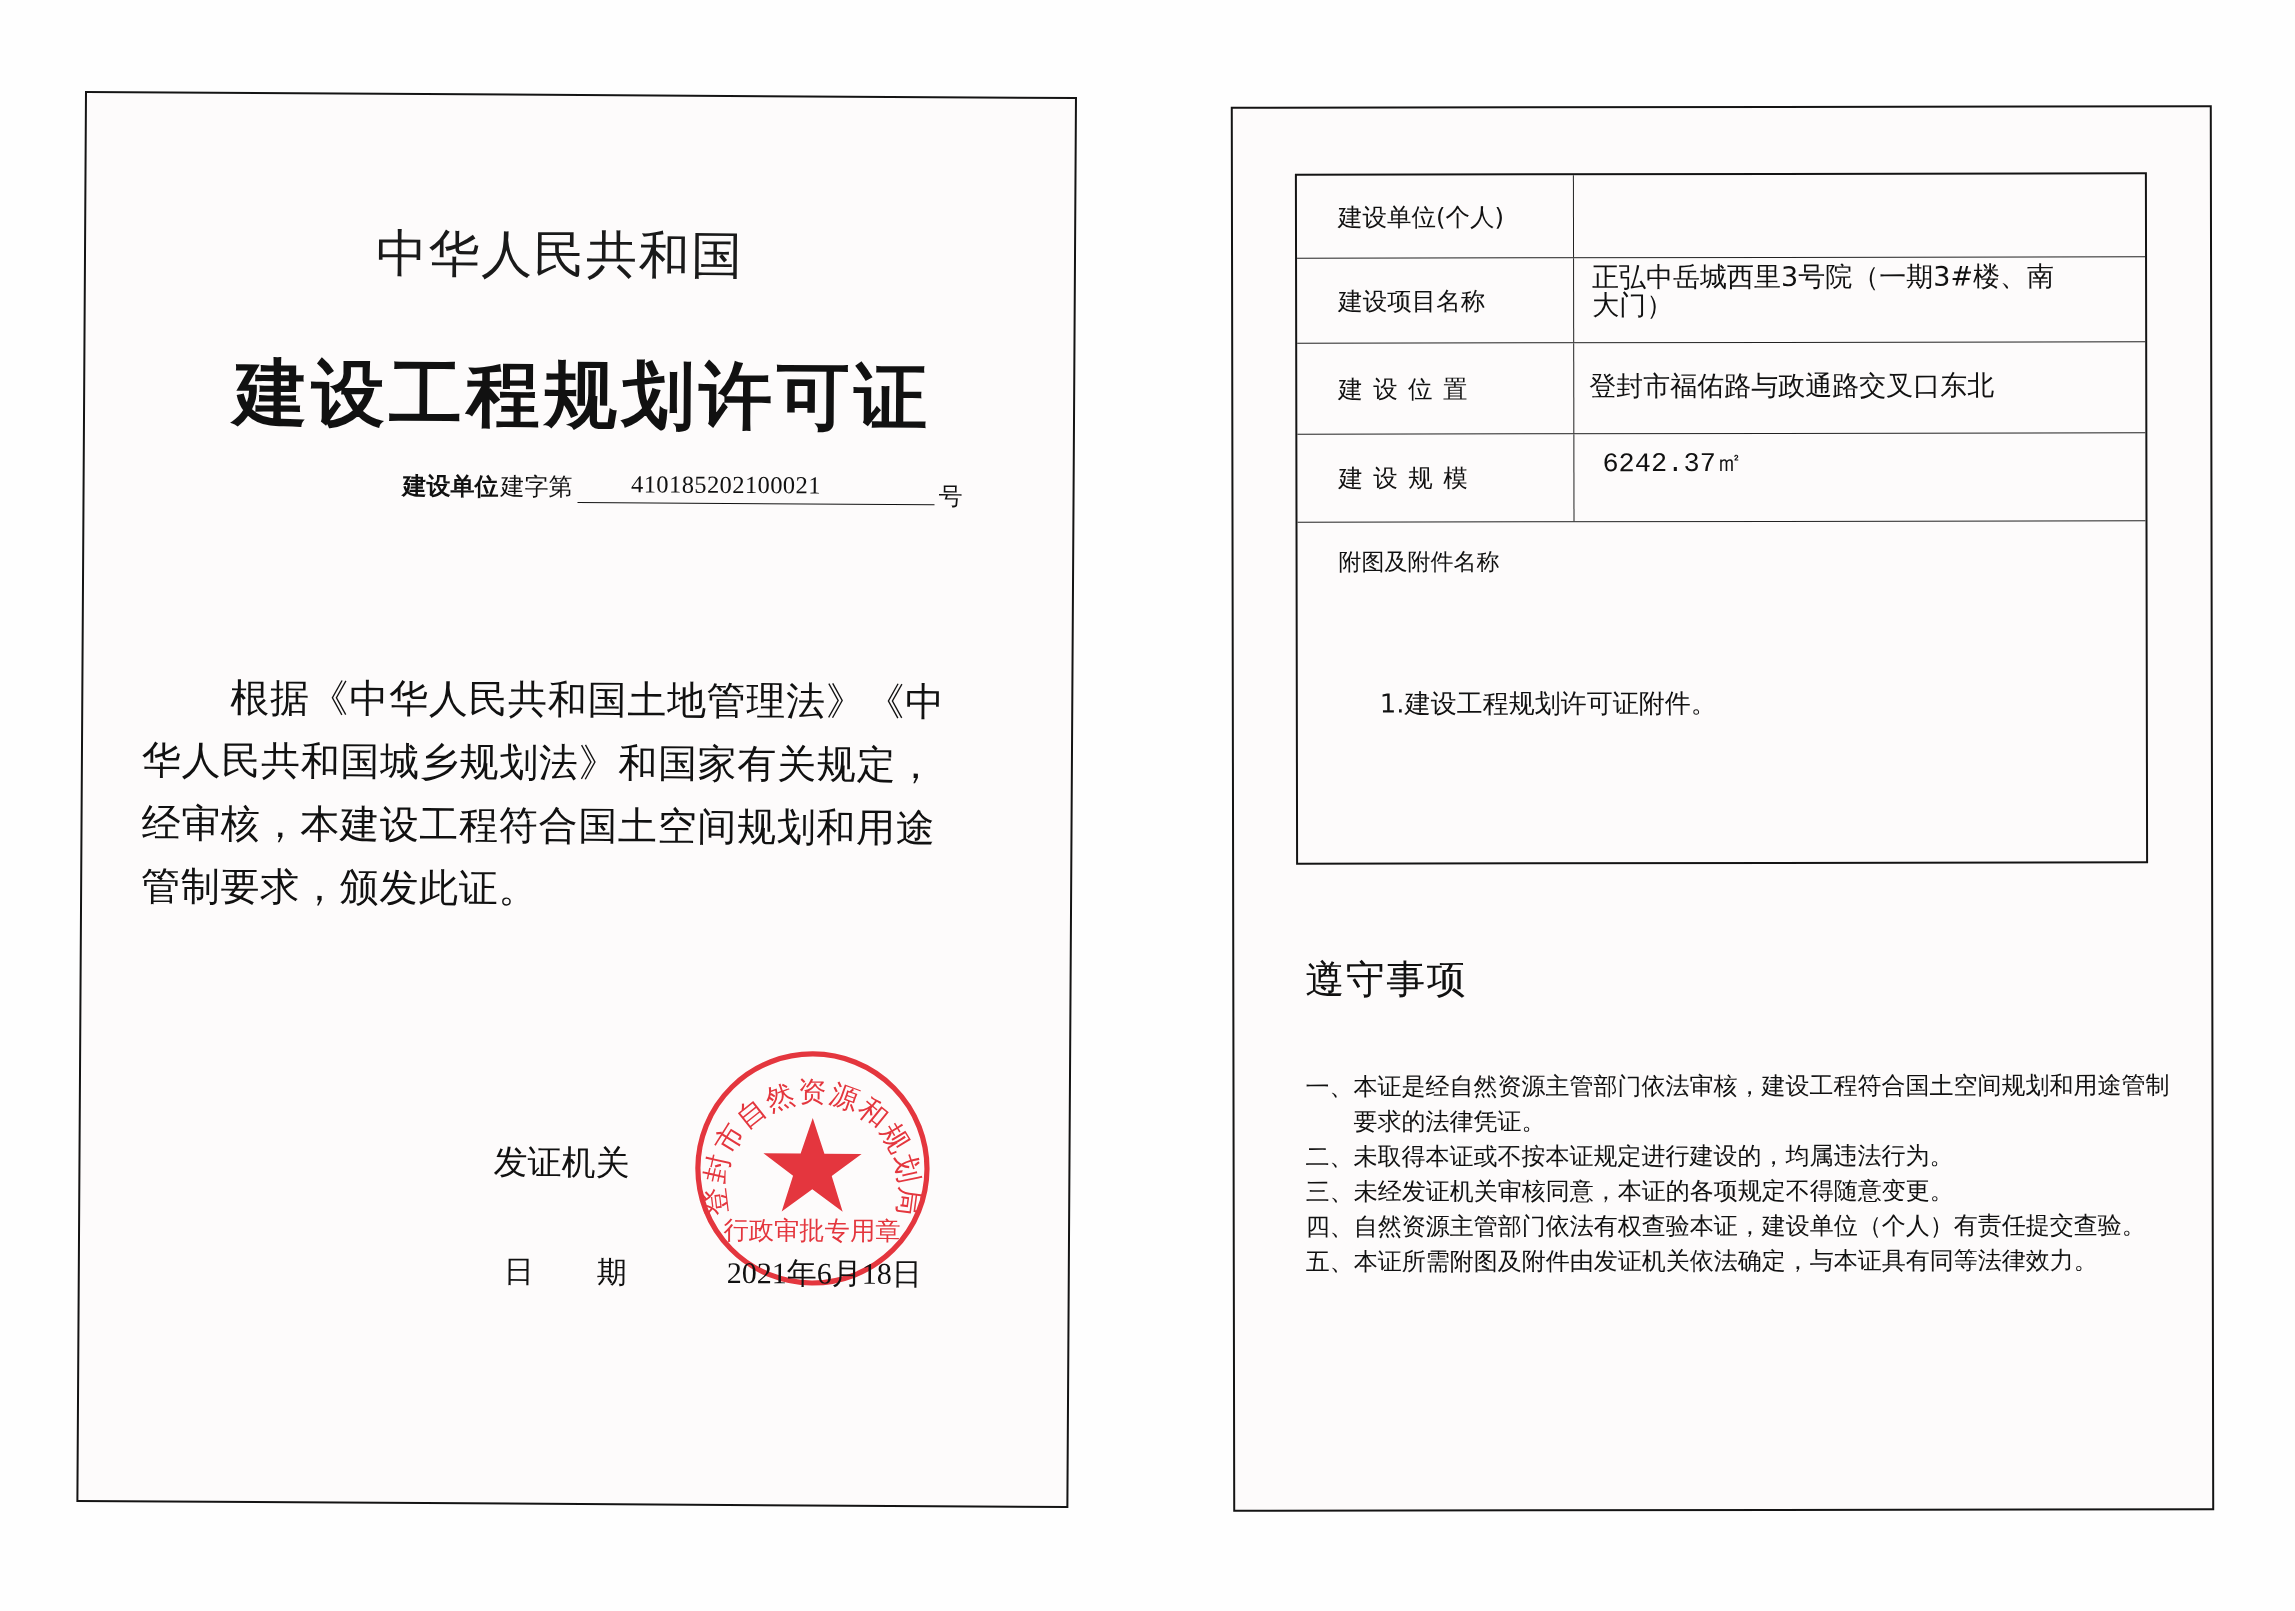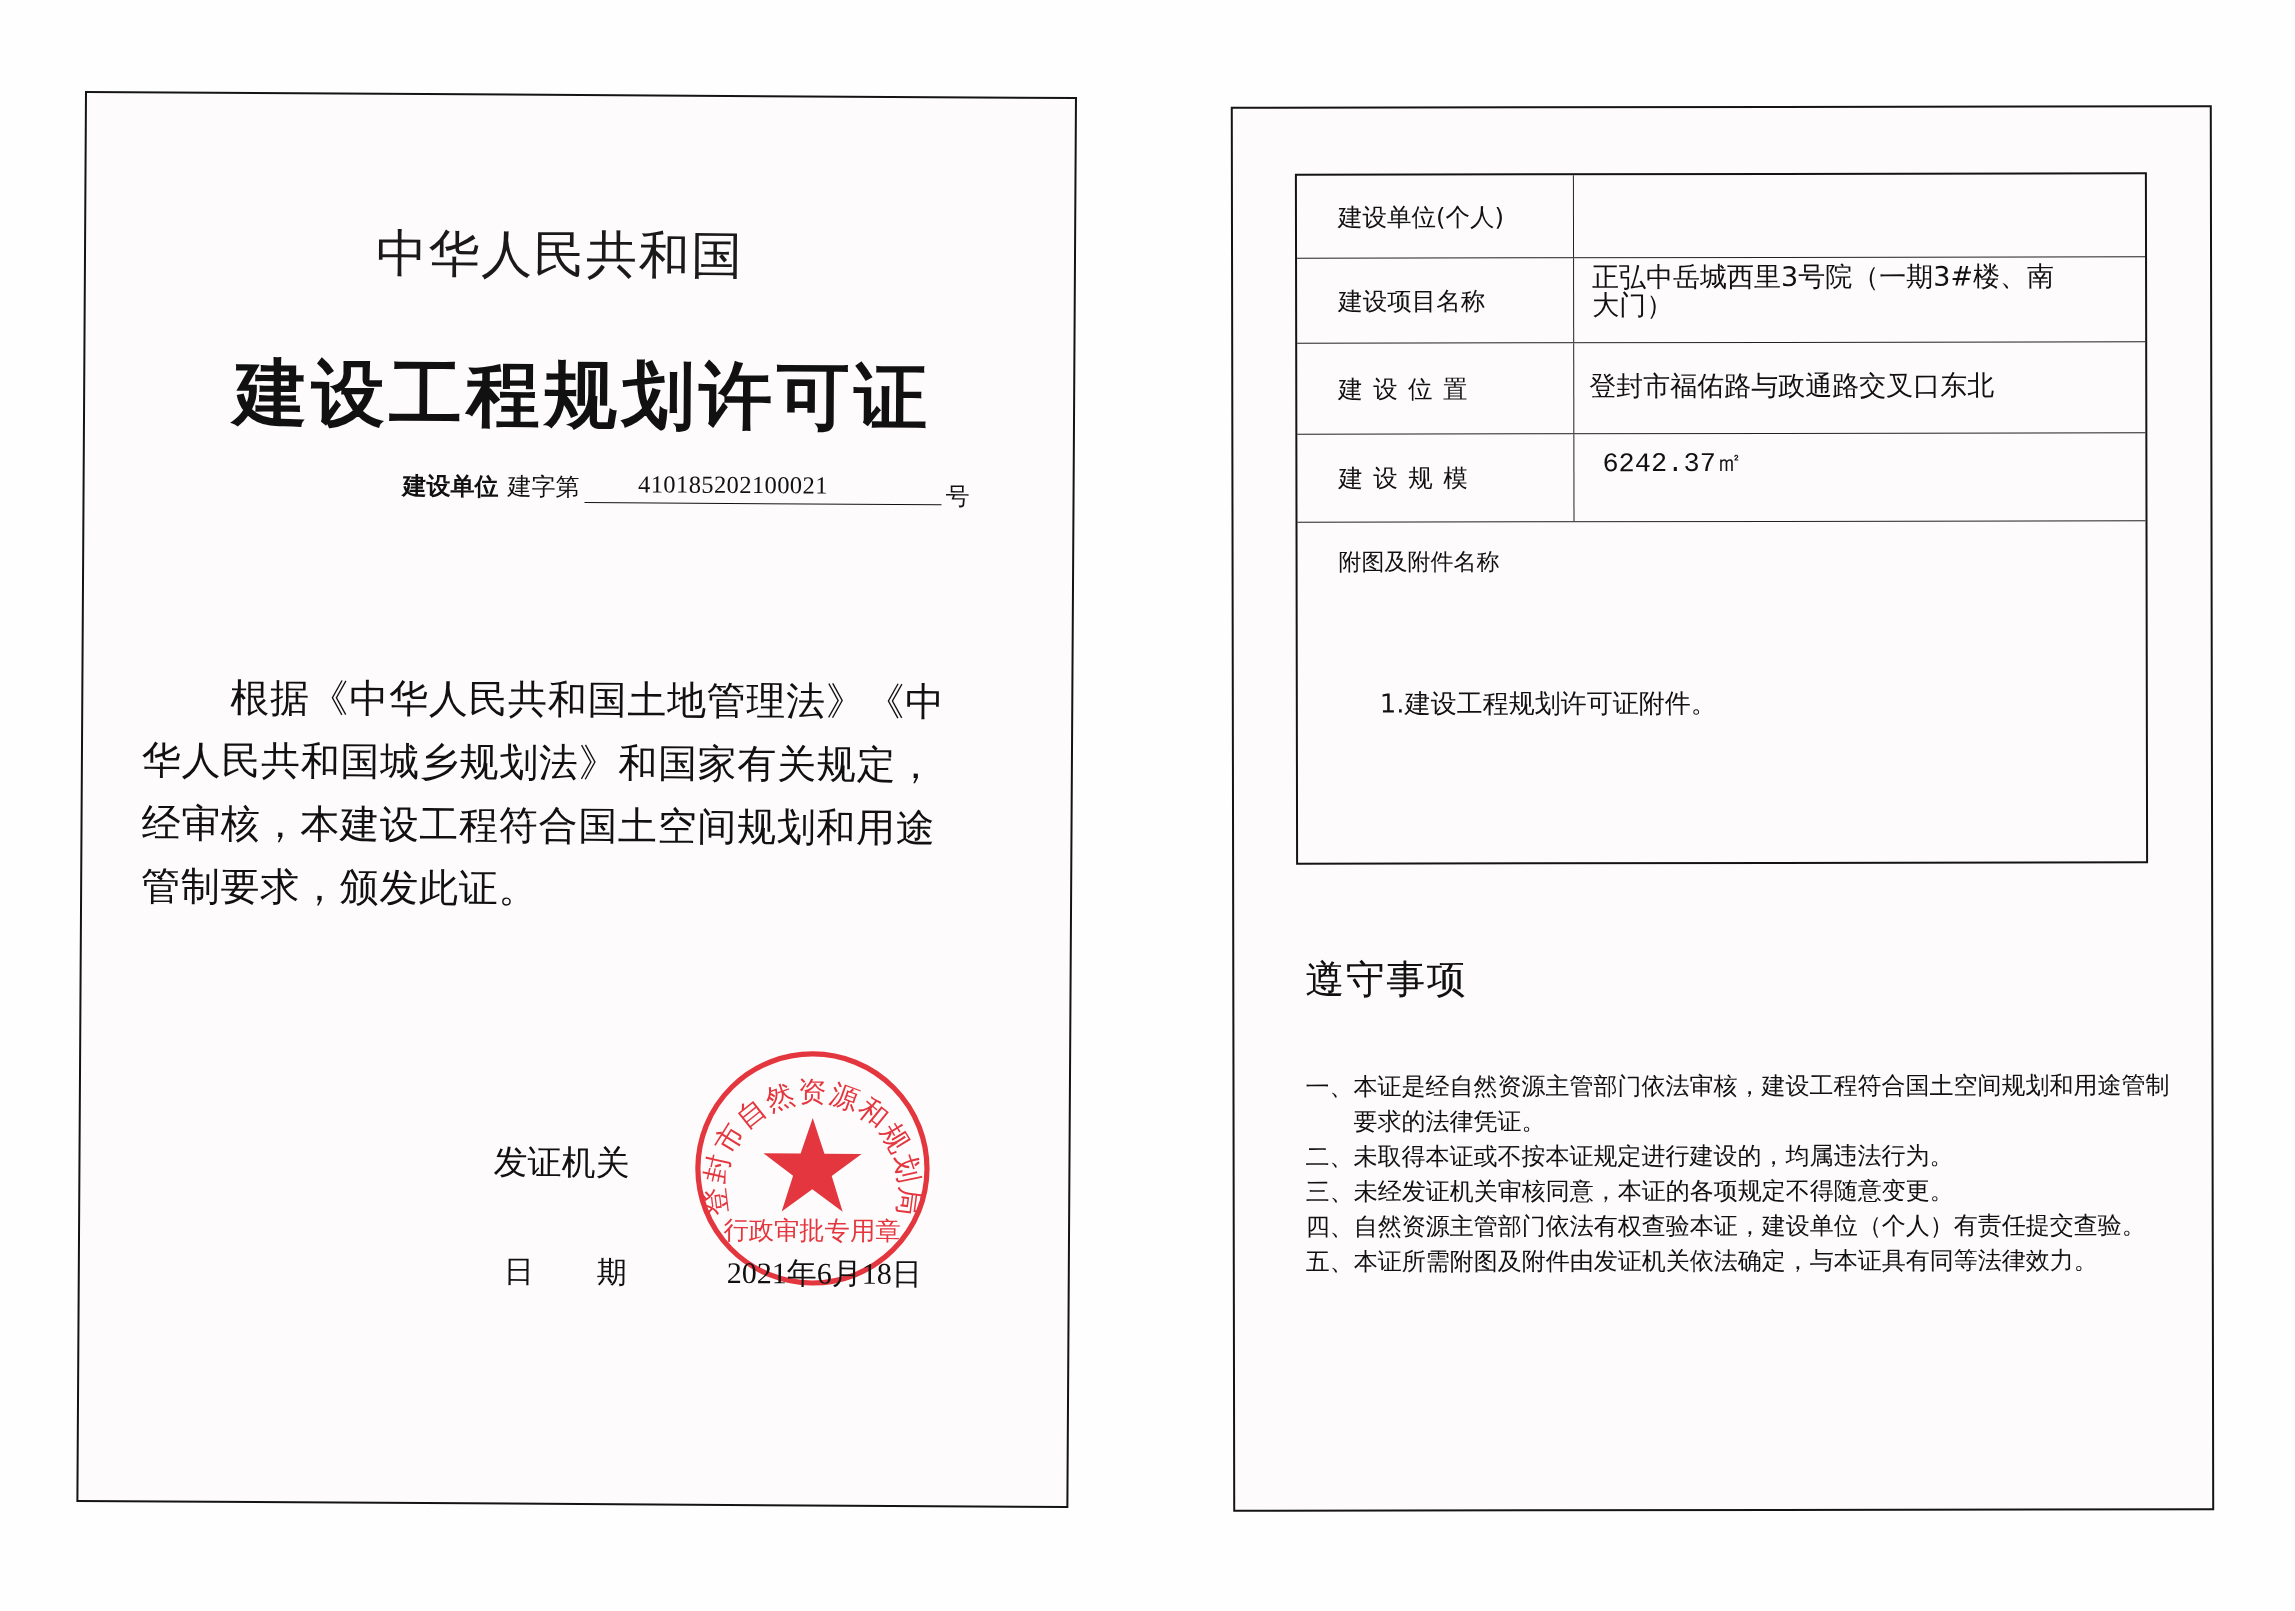--- a/index.html
+++ b/index.html
@@ -13,21 +13,21 @@
   }
   #left-page { left:85px; top:91px; width:992px; height:1411px; transform:rotate(0.35deg); transform-origin:top left; }
   #right-page { left:1232px; top:106px; width:981px; height:1405px; transform:rotate(-0.1deg); }
   .abs { position:absolute; white-space:nowrap; }
 
   
   .country { left:290px; top:125px; font-size:51px; font-weight:300; letter-spacing:1.5px; color:#1a1a1a; }
   .main-title { left:149px; top:251px; font-size:73px; font-weight:bold; letter-spacing:4.5px; }
   .num-line { left:318px; top:375px; font-size:24px; display:flex; align-items:flex-end; }
   .num-line .prefix-bold { font-weight:bold; font-size:24px; }
-  .num-line .prefix { margin-left:9px; font-size:24px; }
+  .num-line .prefix { margin-left:2px; font-size:24px; }
   .num-line .field { position:relative; width:357px; border-bottom:1.5px solid #111; height:31px; margin:0 4.5px; }
   .num-line .field span { position:absolute; left:54px; bottom:4.5px; font-family:"Liberation Serif","DejaVu Serif",serif; font-size:24.5px; letter-spacing:0.4px; }
   .num-line .suffix { font-size:24px; margin-bottom:-7.4px; }
   .para { left:59px; top:572px; width:892px; font-size:39px; line-height:63px; white-space:normal; letter-spacing:0.7px; }
   .para p { margin:0; }
   .para .indent { padding-left:88px; }
   .issuer-label { left:413px; top:1044px; font-size:34px; }
   .date-label-1 { left:424px; top:1156px; font-size:30px; }
   .date-label-2 { left:517px; top:1156px; font-size:30px; }
   .date-value { left:647px; top:1156px; font-size:30px; z-index:3; font-family:"Liberation Serif","DejaVu Serif",serif; }

